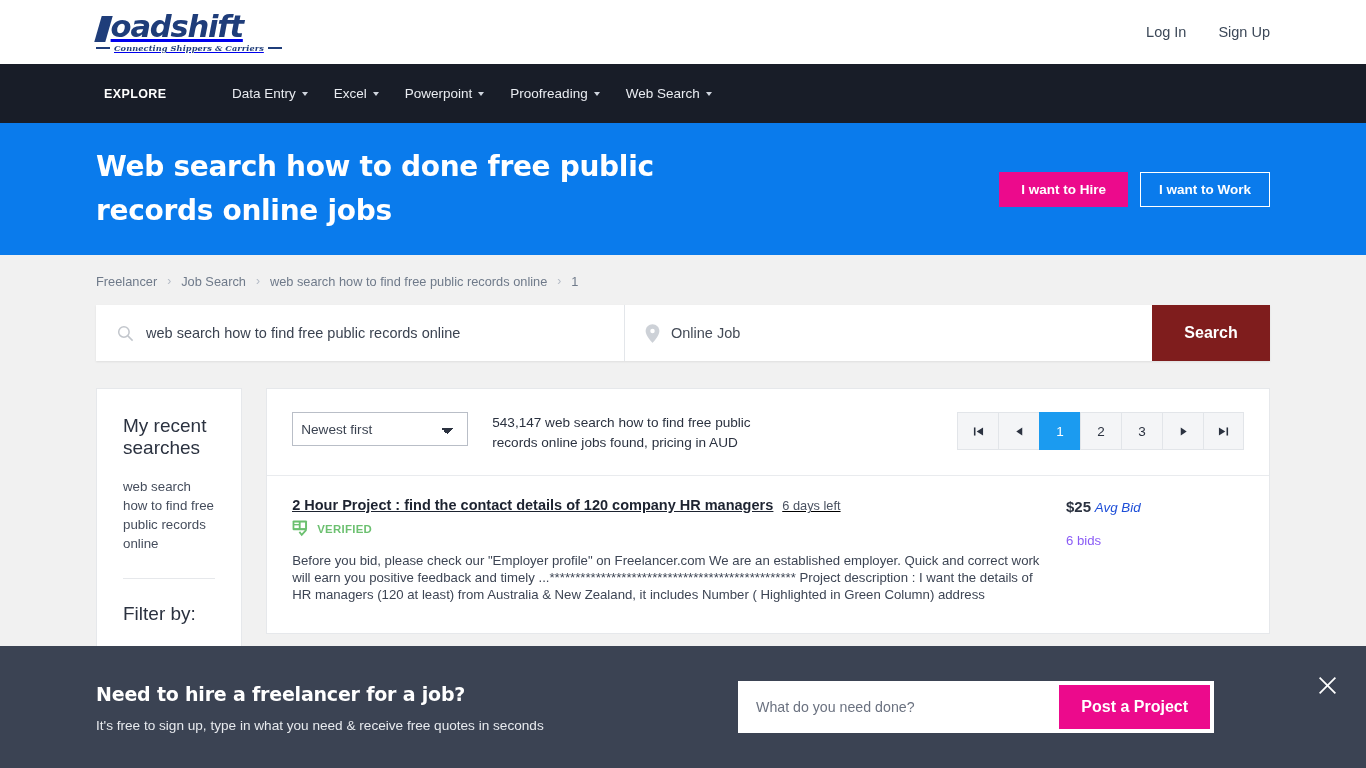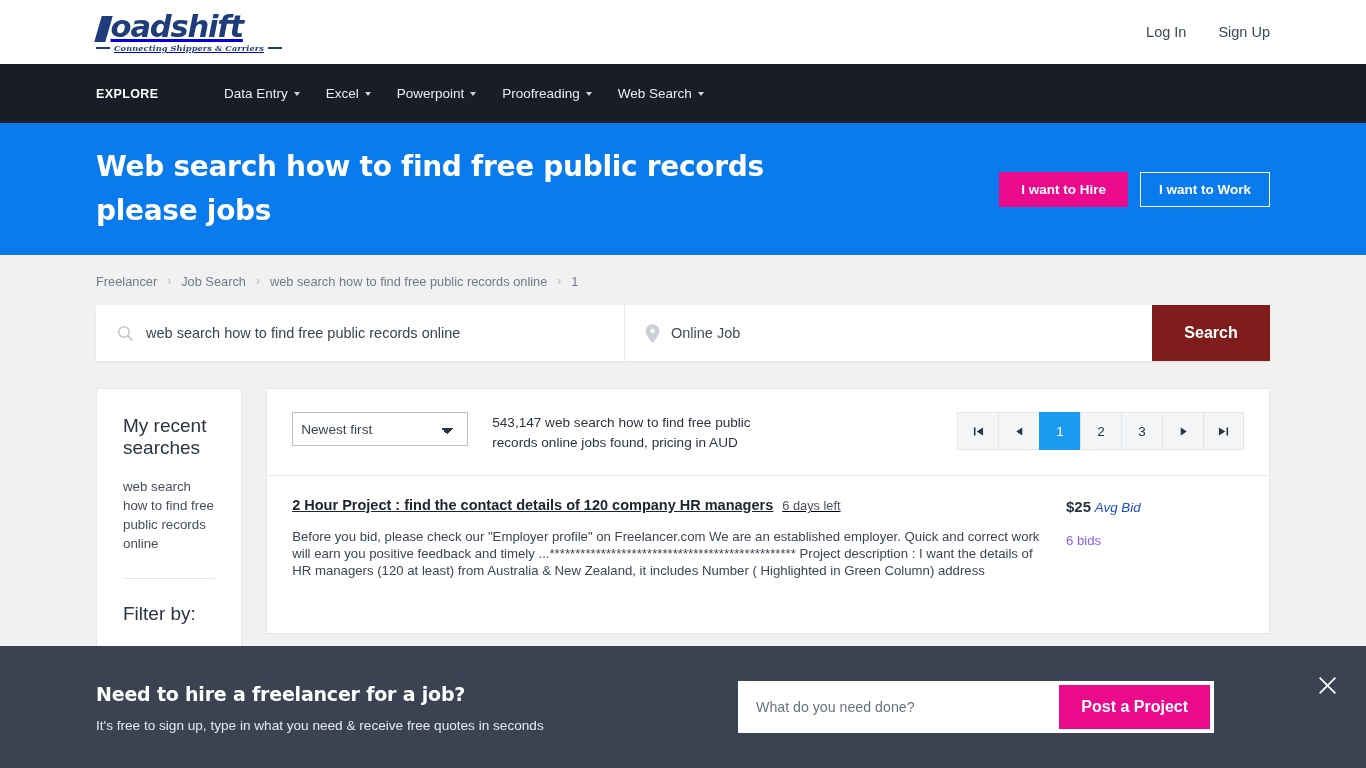--- a/index.html
+++ b/index.html
@@ -51,21 +51,21 @@
   }
 
   
   .navbar {
     height: 59px; background: #181d28;
     display: flex; align-items: center;
     padding: 0 96px;
   }
   .explore {
     color: #ffffff; font-size: 12.5px; font-weight: bold;
-    letter-spacing: 0.4px; width: 128px;
+    letter-spacing: 0.4px; width: 128px; margin-left: 8px;
   }
   .nav-items { display: flex; align-items: center; gap: 26px; }
   .nav-item {
     color: #e9ecf1; font-size: 13.5px; cursor: pointer;
     display: flex; align-items: center; gap: 6px;
     white-space: nowrap;
   }
   .caret {
     width: 0; height: 0;
     border-left: 3.5px solid transparent;
@@ -295,21 +295,21 @@
         <i class="caret"></i>
       </div>
       <div class="nav-item">
         <span>Web Search</span>
         <i class="caret"></i>
       </div>
     </div>
   </div>
 
   <div class="hero">
-    <h1 class="hero-title">Web search how to find free public records please jobs</h1>
+    <h1 class="hero-title">Web search how to done free public records online jobs</h1>
     <div class="hero-actions">
       <button class="btn-hire">I want to Hire</button>
       <button class="btn-work">I want to Work</button>
     </div>
   </div>
 
   <div class="crumbs">
     <a class="crumb" href="#">Freelancer</a>
     <span class="crumb-sep">›</span>
     <a class="crumb" href="#">Job Search</a>
@@ -386,20 +386,30 @@
           </div>
         </div>
       </div>
 
       <div class="job">
         <div class="job-main">
           <div class="job-title-row">
             <a class="job-title" href="#">2 Hour Project : find the contact details of 120 company HR managers</a>
             <span class="job-days">6 days left</span>
           </div>
+          <div class="verified">
+            <svg width="19" height="17" viewBox="0 0 22 20">
+              <rect x="0.5" y="0.5" width="17" height="11.5" rx="1.4" fill="#6cc070"></rect>
+              <rect x="2.6" y="3" width="5.2" height="1.7" fill="#ffffff"></rect>
+              <rect x="2.6" y="6.3" width="5.2" height="3.2" fill="#ffffff"></rect>
+              <rect x="10" y="3" width="5.2" height="6.5" fill="#ffffff"></rect>
+              <polyline points="8.5,14 11.3,17.6 16.6,11.6" fill="none" stroke="#6cc070" stroke-width="2.1"></polyline>
+            </svg>
+            <span class="verified-label">VERIFIED</span>
+          </div>
           <div class="job-desc">Before you bid, please check our "Employer profile" on Freelancer.com We are an established employer. Quick and correct work will earn you positive feedback and timely ...************************************************ Project description : I want the details of HR managers (120 at least) from Australia &amp; New Zealand, it includes Number ( Highlighted in Green Column) address</div>
         </div>
         <div class="job-side">
           <div class="job-bid">
             <b>$25</b>
             <span class="lbl">Avg Bid</span>
           </div>
           <div class="job-bids-count">6 bids</div>
         </div>
       </div>

